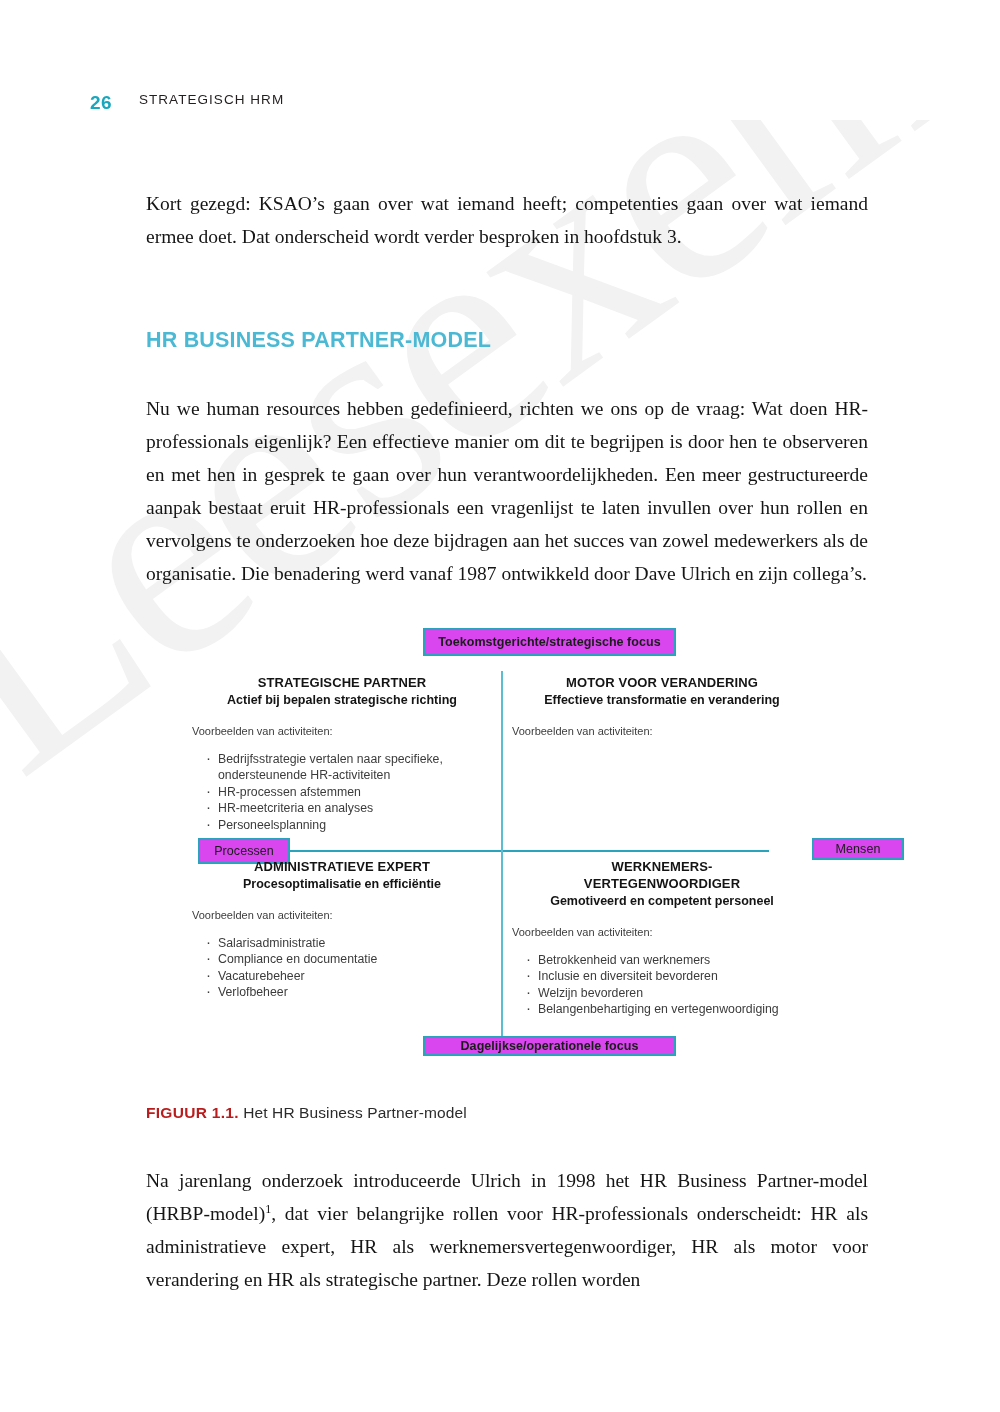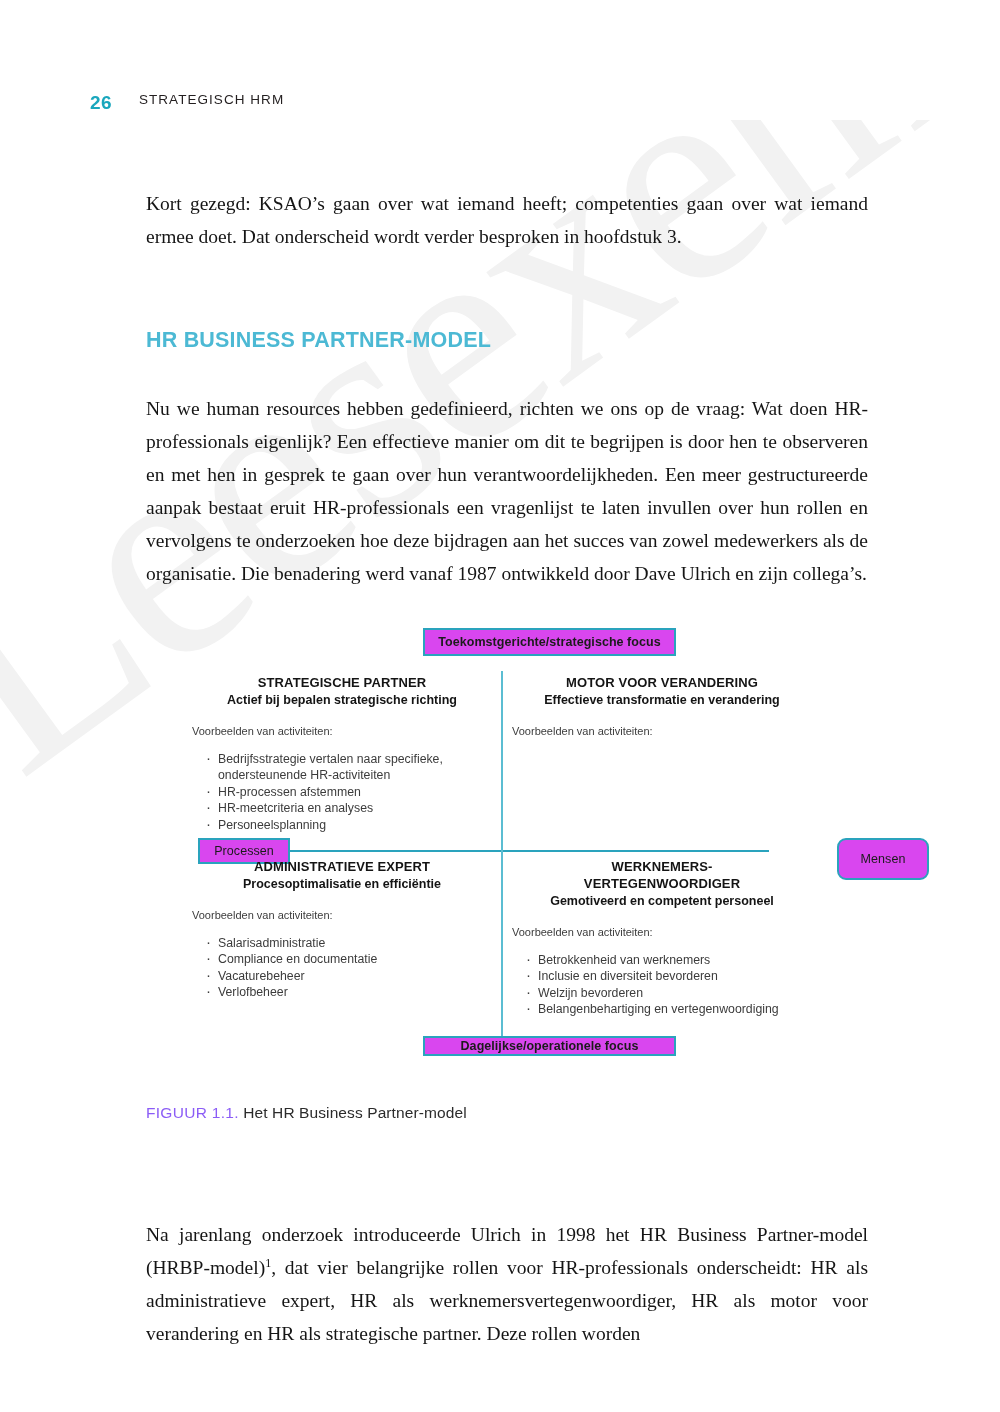--- a/index.html
+++ b/index.html
@@ -80,21 +80,21 @@
     font-size: 19.5px;
     line-height: 33px;
     color: #151515;
     text-align: justify;
     text-justify: inter-word;
   }
   .para p { margin: 0; }
 
   #para-intro { top: 187px; }
   #para-roles { top: 392px; }
-  #para-closing { top: 1218px; }
+  #para-closing { top: 1164px; }
 
   
   .section-heading {
     position: absolute;
     left: 146px;
     top: 328px;
     font-size: 21.5px;
     font-weight: 700;
     letter-spacing: 0.2px;
     color: #4cb9d4;
@@ -138,27 +138,26 @@
   }
   #chip-left {
     left: 4px;
     top: 210px;
     width: 92px;
     height: 26px;
     font-weight: 400;
     font-size: 12.5px;
   }
   #chip-right {
-    left: 643px;
+    left: 618px;
     top: 210px;
     width: 92px;
-    height: 42px;
+    height: 22px;
     font-weight: 400;
     font-size: 12.5px;
-    border-radius: 9px;
   }
 
   .axis-line-h {
     position: absolute;
     left: 95px;
     top: 222px;
     width: 528px;
     height: 2px;
     background: #2aa3bd;
   }
@@ -229,22 +228,22 @@
   
   #figure-caption {
     position: absolute;
     left: 146px;
     top: 1104px;
     font-size: 15.5px;
     color: #2b2b2b;
     letter-spacing: 0.1px;
   }
   #figure-caption .cap-label {
-    font-weight: 400;
-    color: #8b5cf6;
+    font-weight: 700;
+    color: #b91c1c;
     letter-spacing: 0.3px;
   }
   #figure-caption .cap-text {
     font-weight: 400;
     text-align: center;
   }
 
   sup.fn {
     font-size: 0.62em;
     vertical-align: super;

